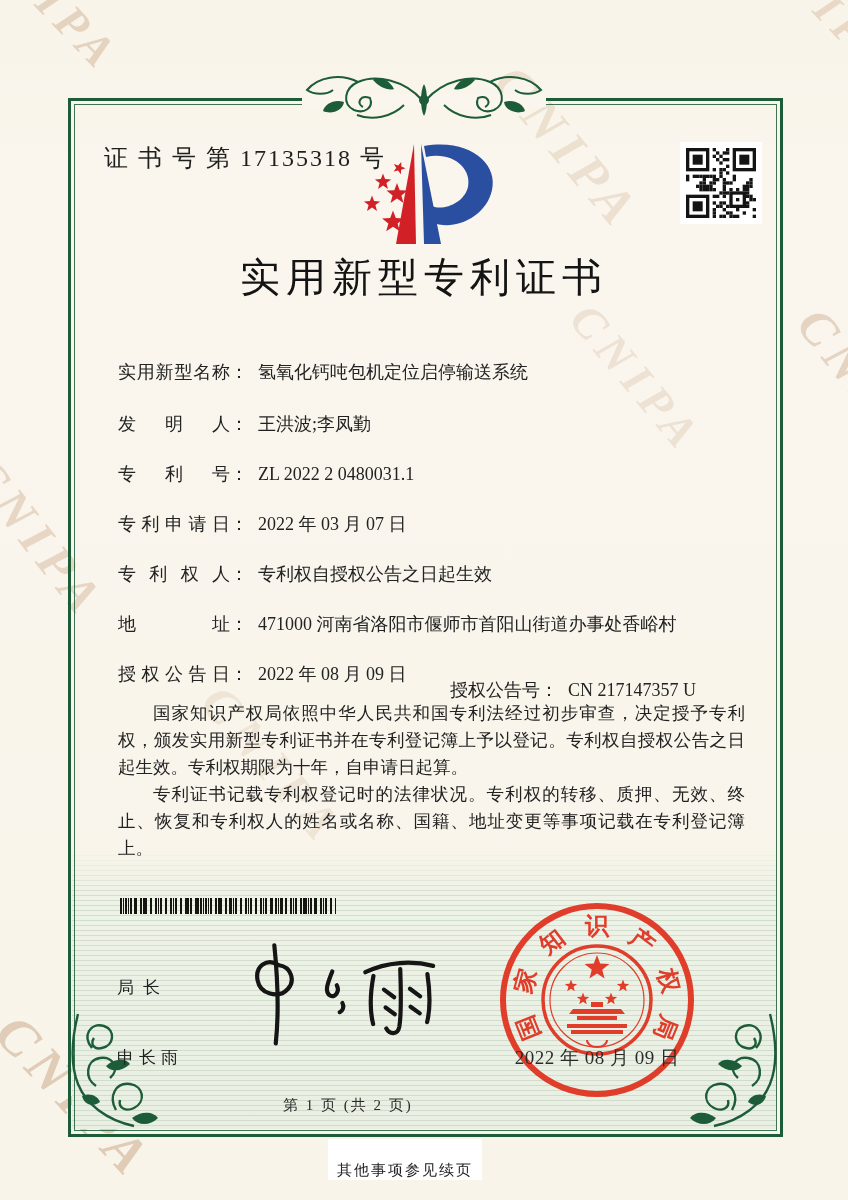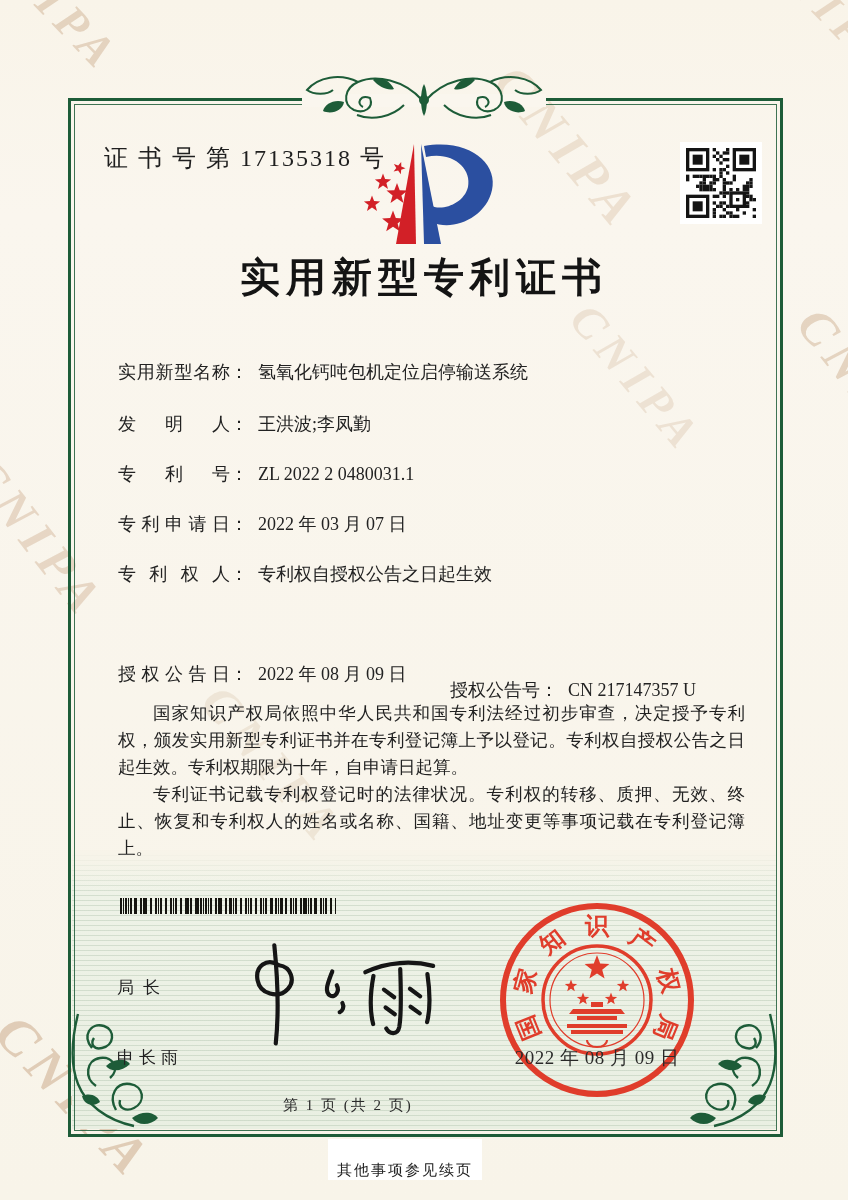--- a/index.html
+++ b/index.html
@@ -31,21 +31,21 @@
   .orn-corner{position:absolute;z-index:3;}
   .orn-bl{left:62px;top:1008px;}
   .orn-br{left:686px;top:1008px;transform:scaleX(-1);}
   
   .certno{position:absolute;left:104px;top:142px;font-size:24px;letter-spacing:2px;
           color:#1f1f1f;z-index:4;}
   .logo{position:absolute;left:338px;top:138px;z-index:4;}
   .qr{position:absolute;left:680px;top:142px;width:82px;height:82px;background:#fff;
       padding:6px;box-sizing:border-box;z-index:4;}
   .title{position:absolute;left:0;top:250px;width:848px;text-align:center;font-size:40px;
-         font-weight:700;letter-spacing:6px;color:#141414;z-index:4;}
+         font-weight:400;letter-spacing:6px;color:#141414;z-index:4;}
   
   .frow{position:absolute;left:118px;width:640px;font-size:18px;color:#222;z-index:4;
         white-space:nowrap;}
   .flabel{display:inline-block;width:112px;text-align:justify;text-align-last:justify;
           vertical-align:top;font-family:Liberation Serif, serif;}
   .fval{margin-left:10px;}
   .g2{position:absolute;left:332px;top:16px;}
   
   .notice{position:absolute;left:118px;top:700px;width:627px;z-index:4;}
   .notice p{margin:0;font-size:17.5px;line-height:27px;text-align:justify;
@@ -271,20 +271,23 @@
   </div>
   <div class="frow" style="top:462px">
     <span class="flabel">专利号</span><span>：</span><span class="fval">ZL 2022 2 0480031.1</span>
   </div>
   <div class="frow" style="top:512px">
     <span class="flabel">专利申请日</span><span>：</span><span class="fval">2022 年 03 月 07 日</span>
   </div>
   <div class="frow" style="top:562px">
     <span class="flabel">专利权人</span><span>：</span><span class="fval">专利权自授权公告之日起生效</span>
   </div>
+  <div class="frow" style="top:612px">
+    <span class="flabel">地址</span><span>：</span><span class="fval">471000 河南省洛阳市偃师市首阳山街道办事处香峪村</span>
+  </div>
   <div class="frow" style="top:662px">
     <span class="flabel">授权公告日</span><span>：</span><span class="fval">2022 年 08 月 09 日</span>
     <span class="g2">
       <span>授权公告号</span><span>：</span><span class="fval">CN 217147357 U</span>
     </span>
   </div>
 
   <div class="notice">
     <p>国家知识产权局依照中华人民共和国专利法经过初步审查，决定授予专利权，颁发实用新型专利证书并在专利登记簿上予以登记。专利权自授权公告之日起生效。专利权期限为十年，自申请日起算。</p>
     <p>专利证书记载专利权登记时的法律状况。专利权的转移、质押、无效、终止、恢复和专利权人的姓名或名称、国籍、地址变更等事项记载在专利登记簿上。</p>

